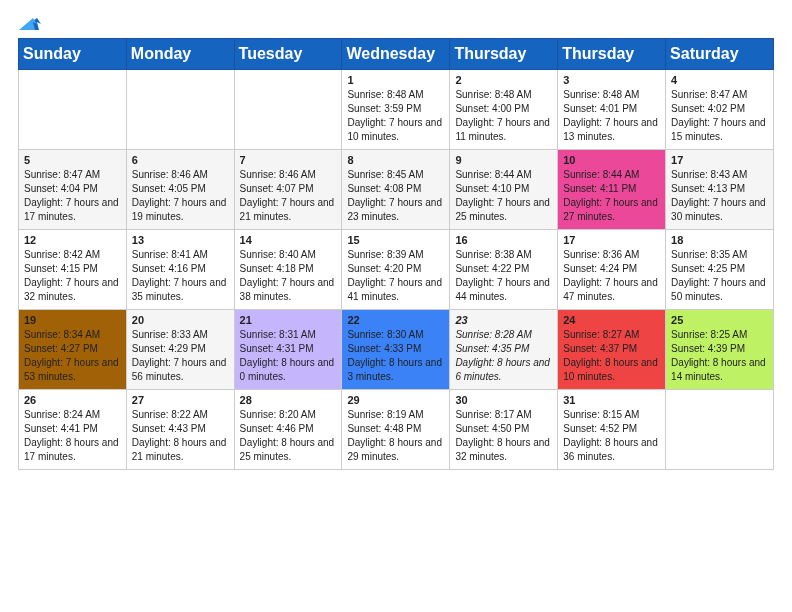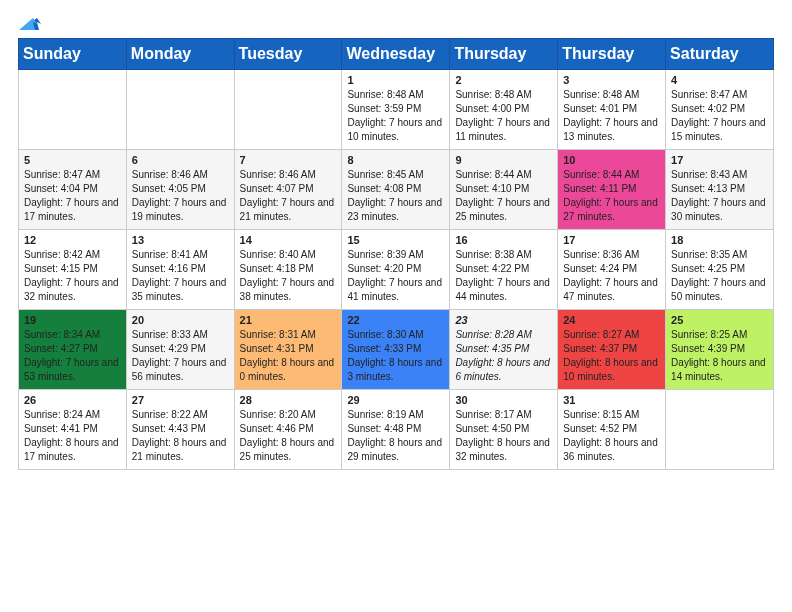--- a/index.html
+++ b/index.html
@@ -144,23 +144,23 @@
         <tr>
           <td><span class="day-num">12</span><span class="day-info">Sunrise: 8:42 AM<br>Sunset: 4:15 PM<br>Daylight: 7 hours and 32 minutes.</span></td>
           <td><span class="day-num">13</span><span class="day-info">Sunrise: 8:41 AM<br>Sunset: 4:16 PM<br>Daylight: 7 hours and 35 minutes.</span></td>
           <td><span class="day-num">14</span><span class="day-info">Sunrise: 8:40 AM<br>Sunset: 4:18 PM<br>Daylight: 7 hours and 38 minutes.</span></td>
           <td><span class="day-num">15</span><span class="day-info">Sunrise: 8:39 AM<br>Sunset: 4:20 PM<br>Daylight: 7 hours and 41 minutes.</span></td>
           <td><span class="day-num">16</span><span class="day-info">Sunrise: 8:38 AM<br>Sunset: 4:22 PM<br>Daylight: 7 hours and 44 minutes.</span></td>
           <td><span class="day-num">17</span><span class="day-info">Sunrise: 8:36 AM<br>Sunset: 4:24 PM<br>Daylight: 7 hours and 47 minutes.</span></td>
           <td><span class="day-num">18</span><span class="day-info">Sunrise: 8:35 AM<br>Sunset: 4:25 PM<br>Daylight: 7 hours and 50 minutes.</span></td>
         </tr>
         <tr>
-          <td style="background: #15803d;"><span class="day-num">19</span><span class="day-info">Sunrise: 8:34 AM<br>Sunset: 4:27 PM<br>Daylight: 7 hours and 53 minutes.</span></td>
+          <td style="background: #a16207;"><span class="day-num">19</span><span class="day-info">Sunrise: 8:34 AM<br>Sunset: 4:27 PM<br>Daylight: 7 hours and 53 minutes.</span></td>
           <td style="background: rgb(245, 245, 245);"><span class="day-num">20</span><span class="day-info">Sunrise: 8:33 AM<br>Sunset: 4:29 PM<br>Daylight: 7 hours and 56 minutes.</span></td>
-          <td style="background: #fdba74;"><span class="day-num">21</span><span class="day-info">Sunrise: 8:31 AM<br>Sunset: 4:31 PM<br>Daylight: 8 hours and 0 minutes.</span></td>
+          <td style="background: #c4b5fd;"><span class="day-num">21</span><span class="day-info">Sunrise: 8:31 AM<br>Sunset: 4:31 PM<br>Daylight: 8 hours and 0 minutes.</span></td>
           <td style="background: #3b82f6;"><span class="day-num">22</span><span class="day-info">Sunrise: 8:30 AM<br>Sunset: 4:33 PM<br>Daylight: 8 hours and 3 minutes.</span></td>
           <td style="background: rgb(245, 245, 245); font-style: italic;"><span class="day-num">23</span><span class="day-info">Sunrise: 8:28 AM<br>Sunset: 4:35 PM<br>Daylight: 8 hours and 6 minutes.</span></td>
           <td style="background: #ef4444;"><span class="day-num">24</span><span class="day-info">Sunrise: 8:27 AM<br>Sunset: 4:37 PM<br>Daylight: 8 hours and 10 minutes.</span></td>
           <td style="background: #bef264;"><span class="day-num">25</span><span class="day-info">Sunrise: 8:25 AM<br>Sunset: 4:39 PM<br>Daylight: 8 hours and 14 minutes.</span></td>
         </tr>
         <tr>
           <td><span class="day-num">26</span><span class="day-info">Sunrise: 8:24 AM<br>Sunset: 4:41 PM<br>Daylight: 8 hours and 17 minutes.</span></td>
           <td><span class="day-num">27</span><span class="day-info">Sunrise: 8:22 AM<br>Sunset: 4:43 PM<br>Daylight: 8 hours and 21 minutes.</span></td>
           <td><span class="day-num">28</span><span class="day-info">Sunrise: 8:20 AM<br>Sunset: 4:46 PM<br>Daylight: 8 hours and 25 minutes.</span></td>
           <td><span class="day-num">29</span><span class="day-info">Sunrise: 8:19 AM<br>Sunset: 4:48 PM<br>Daylight: 8 hours and 29 minutes.</span></td>

